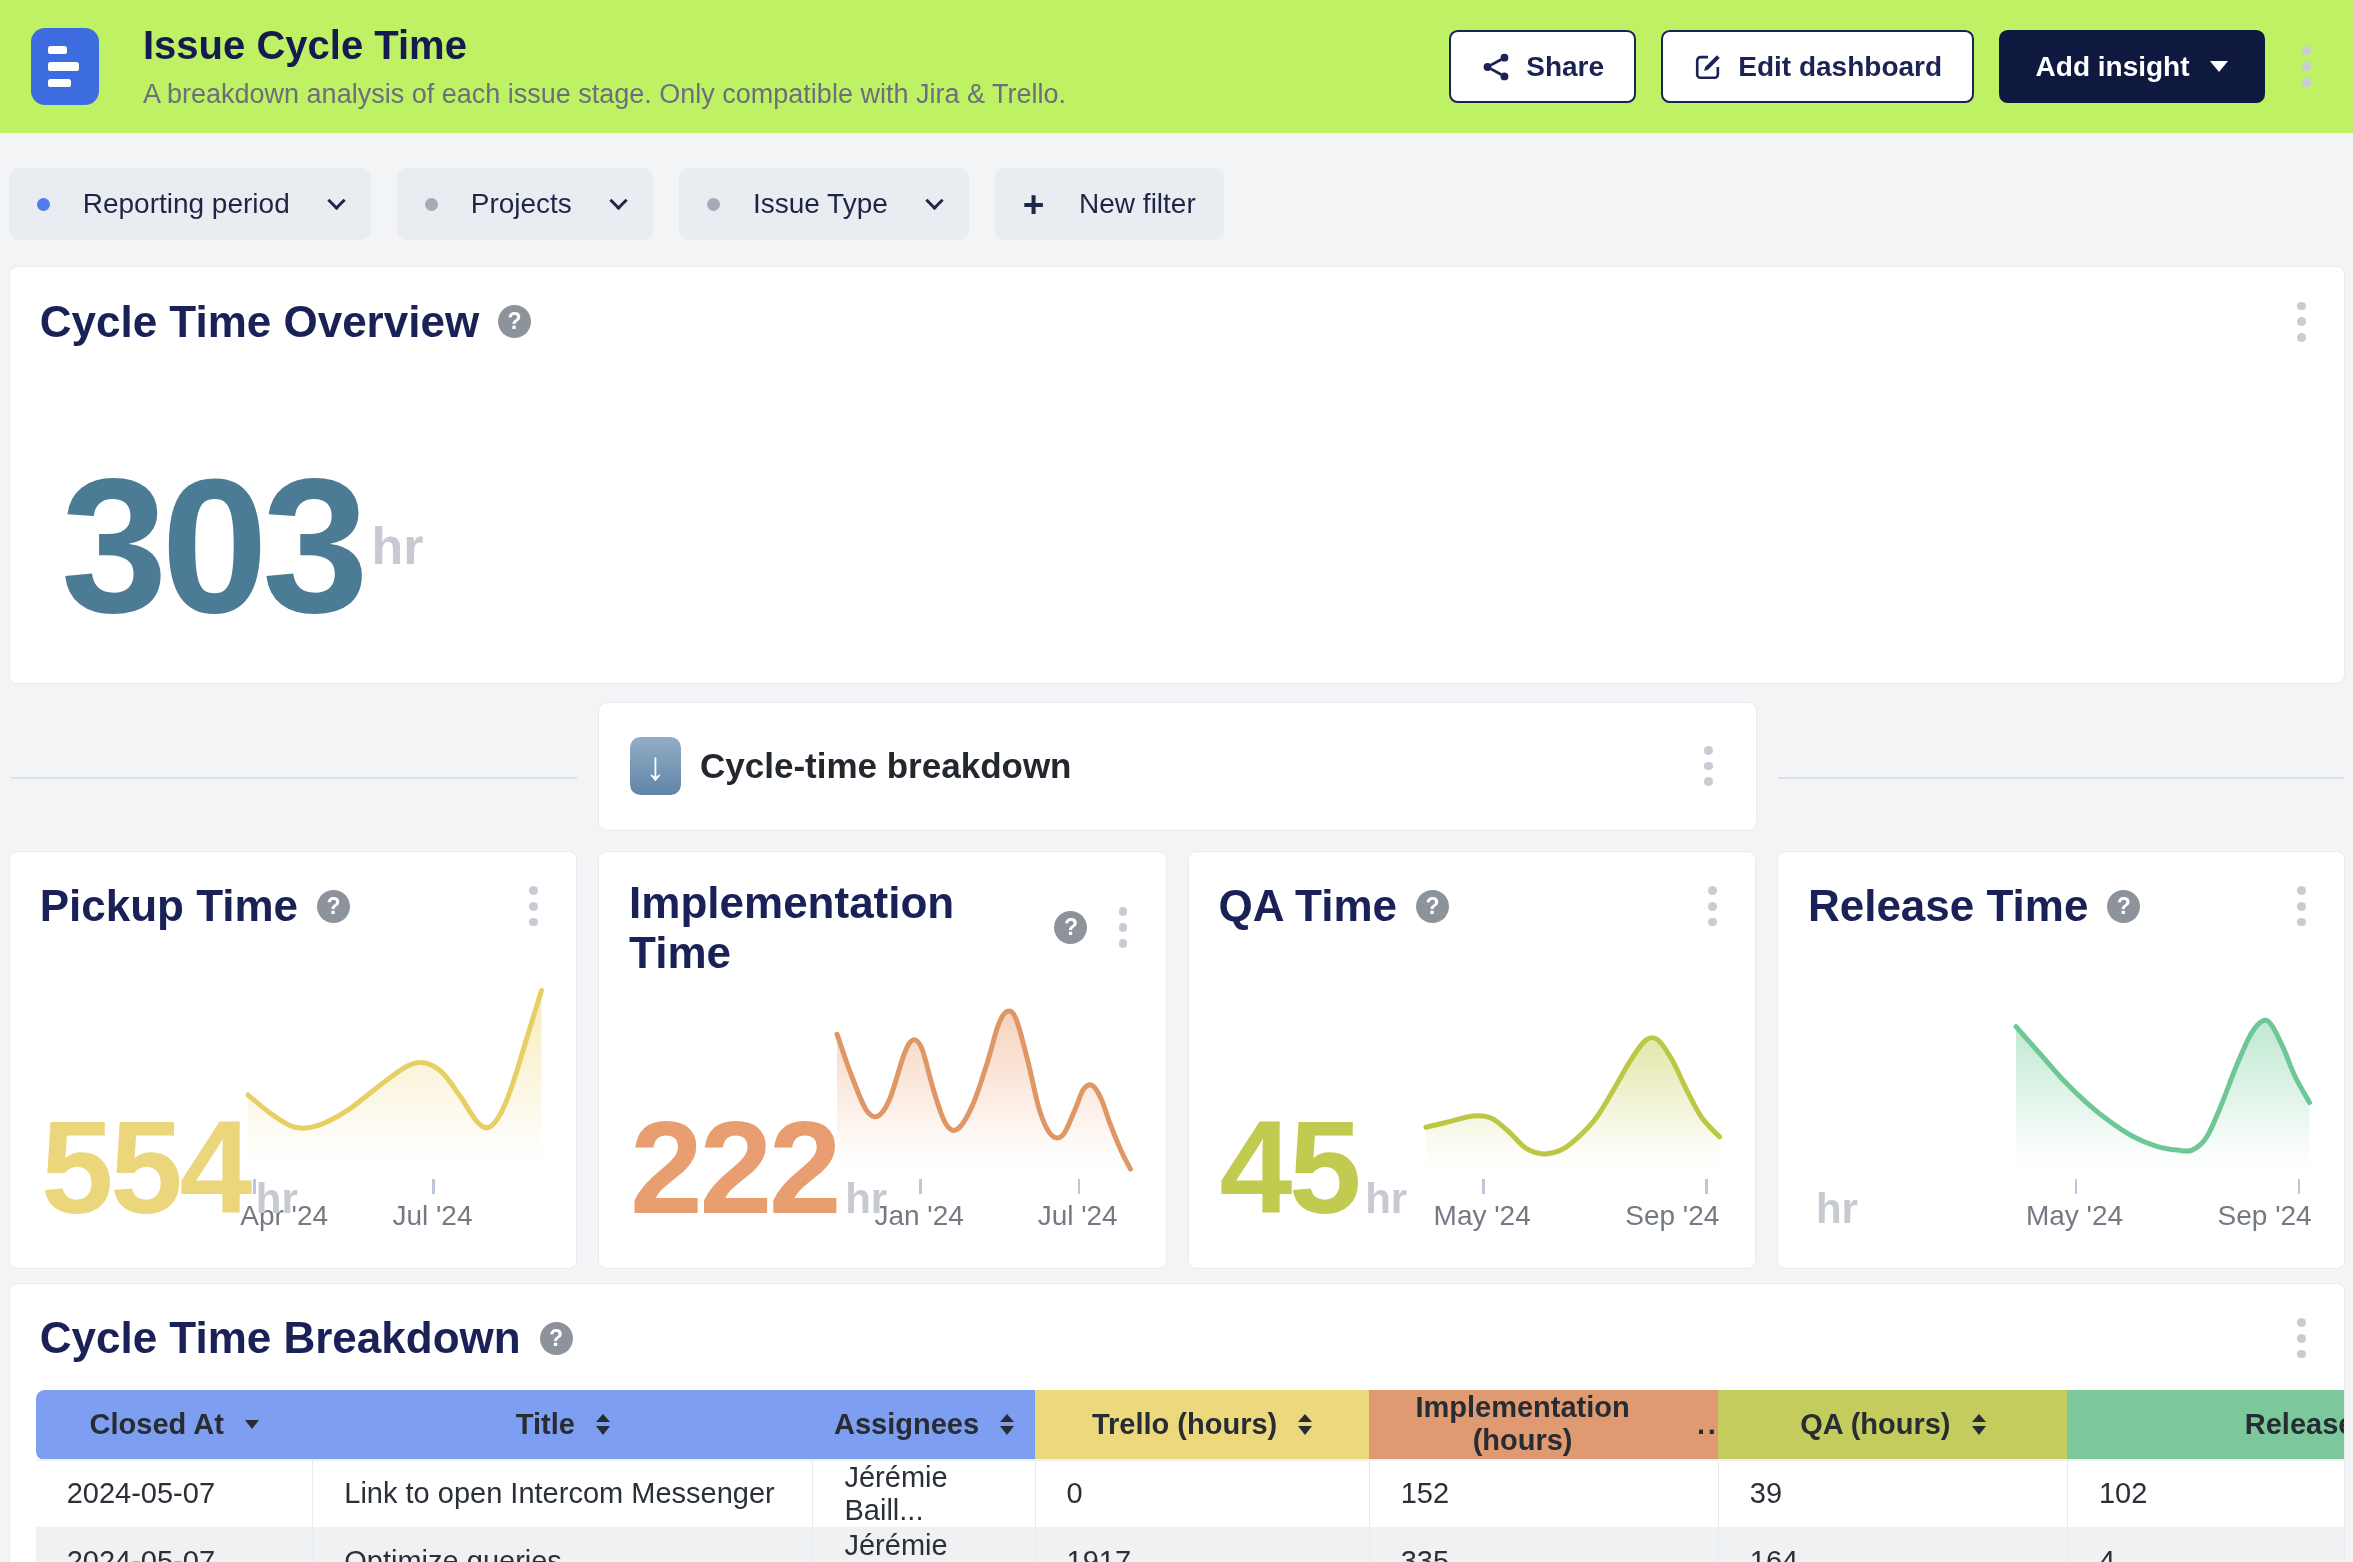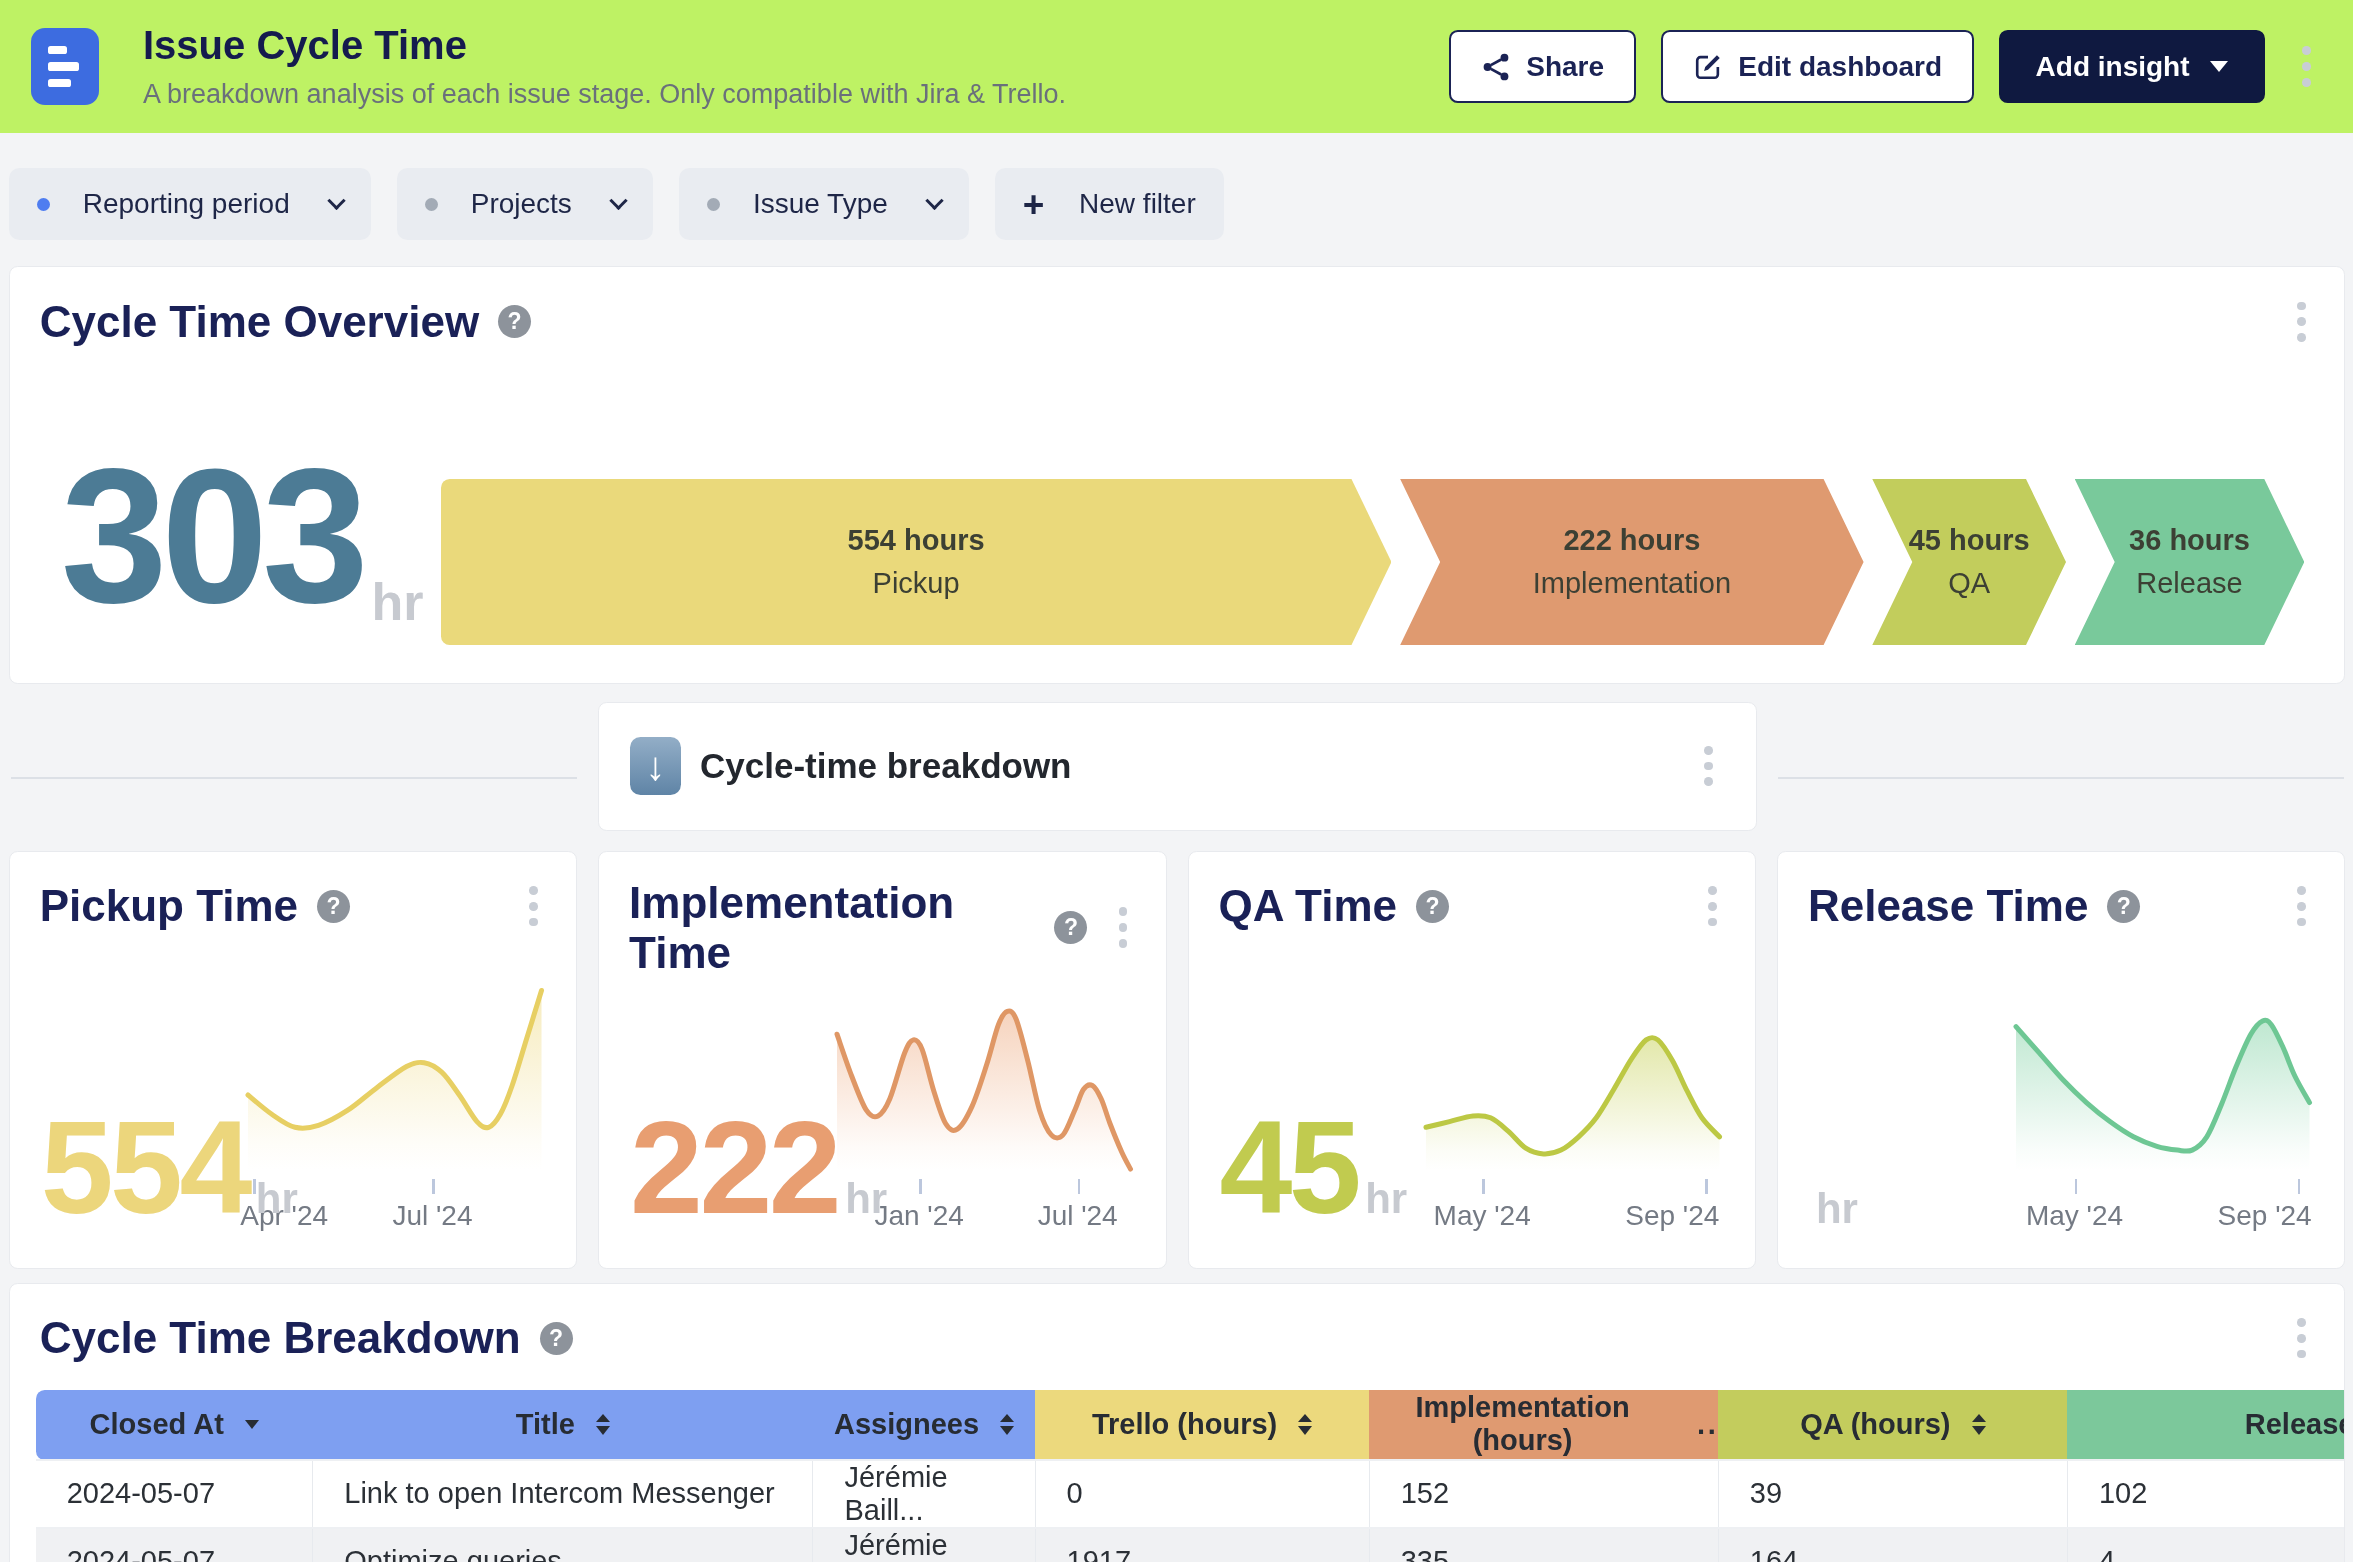--- a/index.html
+++ b/index.html
@@ -31,21 +31,21 @@
 
   
   .card { background:#fff; border:1.7px solid #e8eaee; border-radius:8.7px; }
   .card-head { display:flex; align-items:center; gap:19px; padding:26px 26px 0 30px; }
   .card-head h2 { font-size:44px; font-weight:bold; color:#1a2157; }
   .help { width:33px; height:33px; border-radius:50%; background:#8d939b; color:#fff; font-size:23px; font-weight:bold; display:flex; align-items:center; justify-content:center; flex:none; cursor:pointer; }
   .card-head .kebab { margin-left:auto; }
 
   
   .overview { margin:0 8.7px; height:418px; position:relative; }
-  .big { position:absolute; left:51px; bottom:51px; display:flex; align-items:flex-end; }
+  .big { position:absolute; left:51px; bottom:41px; display:flex; align-items:center; }
   .big .num { font-size:192px; font-weight:bold; color:#4c7b95; line-height:1; letter-spacing:-6.1px; }
   .big .unit { font-size:52px; font-weight:600; color:#c7cad0; margin-left:8.7px; }
   .funnel { position:absolute; left:431px; right:40px; top:212px; height:166px; display:flex; }
   .seg { display:flex; flex-direction:column; align-items:center; justify-content:center; gap:10.5px; font-size:29px; color:#3c4034; }
   .seg .h { font-weight:bold; }
   .seg-first { clip-path:polygon(0 0,calc(100% - 40px) 0,100% 50%,calc(100% - 40px) 100%,0 100%); border-radius:8.7px 0 0 8.7px; }
   .seg-mid { clip-path:polygon(0 0,calc(100% - 40px) 0,100% 50%,calc(100% - 40px) 100%,0 100%,40px 50%); margin-left:8.7px; }
 
   
   .mid-row { position:relative; height:149px; margin-top:17.5px; }
@@ -160,38 +160,20 @@
     <div class="kebab">
         <i></i>
         <i></i>
         <i></i>
       </div>
   </div>
   <div class="big">
     <span class="num">303</span>
     <span class="unit">hr</span>
   </div>
-  <div class="funnel" id="funnel">
-      <div class="seg seg-first" style="background: rgb(234, 217, 123); flex-grow: 1114; flex-basis: 0px;">
-        <span class="h">554 hours</span>
-        <span>Pickup</span>
-      </div>
-      <div class="seg seg-mid" style="background: rgb(223, 154, 112); flex-grow: 543; flex-basis: 0px;">
-        <span class="h">222 hours</span>
-        <span>Implementation</span>
-      </div>
-      <div class="seg seg-mid" style="background: rgb(194, 205, 92); flex-grow: 227; flex-basis: 0px;">
-        <span class="h">45 hours</span>
-        <span>QA</span>
-      </div>
-      <div class="seg seg-mid" style="background: rgb(121, 201, 155); flex-grow: 269; flex-basis: 0px;">
-        <span class="h">36 hours</span>
-        <span>Release</span>
-      </div>
-    </div>
 </section>
 
 <div class="mid-row">
   <div class="card mid">
     <span class="dn">↓</span>
     <h2>Cycle-time breakdown</h2>
     <div class="kebab">
         <i></i>
         <i></i>
         <i></i>

